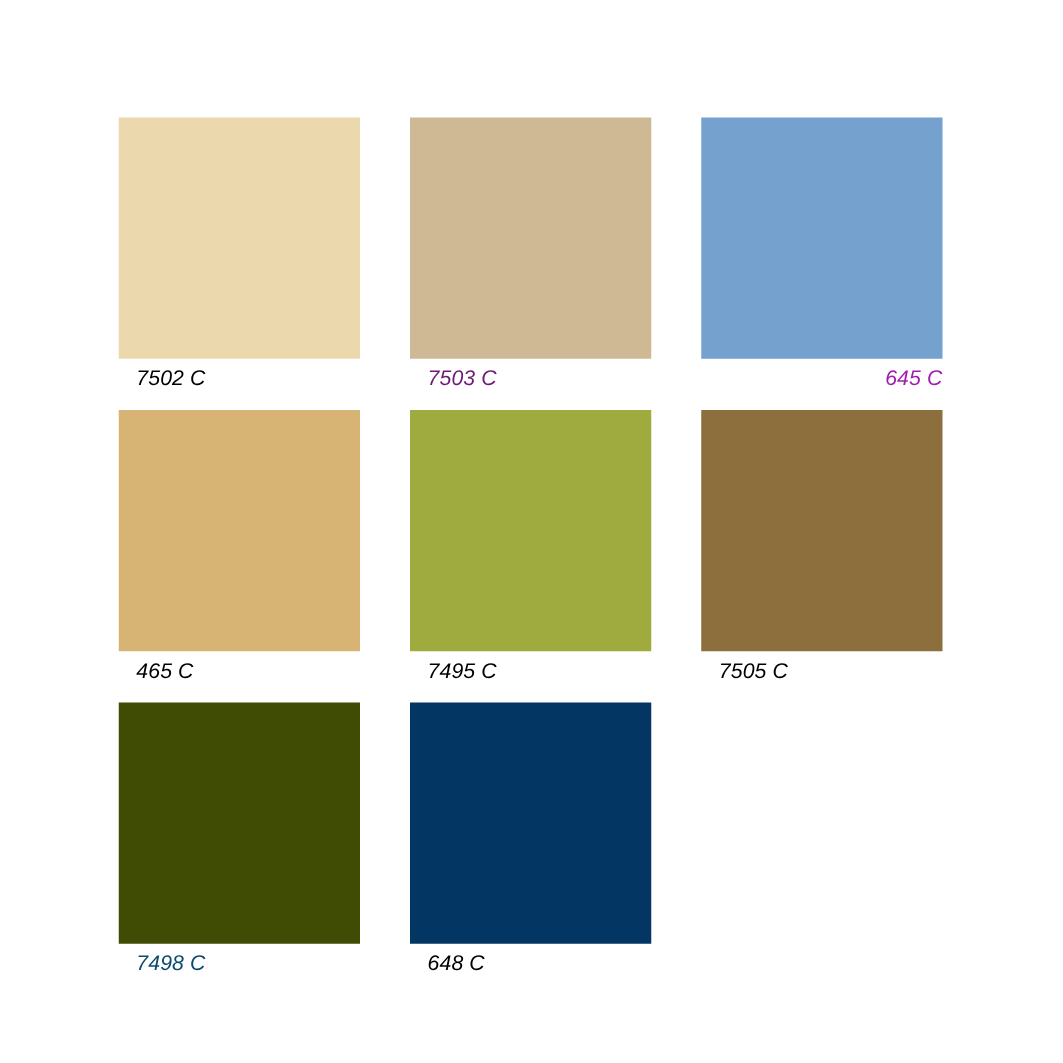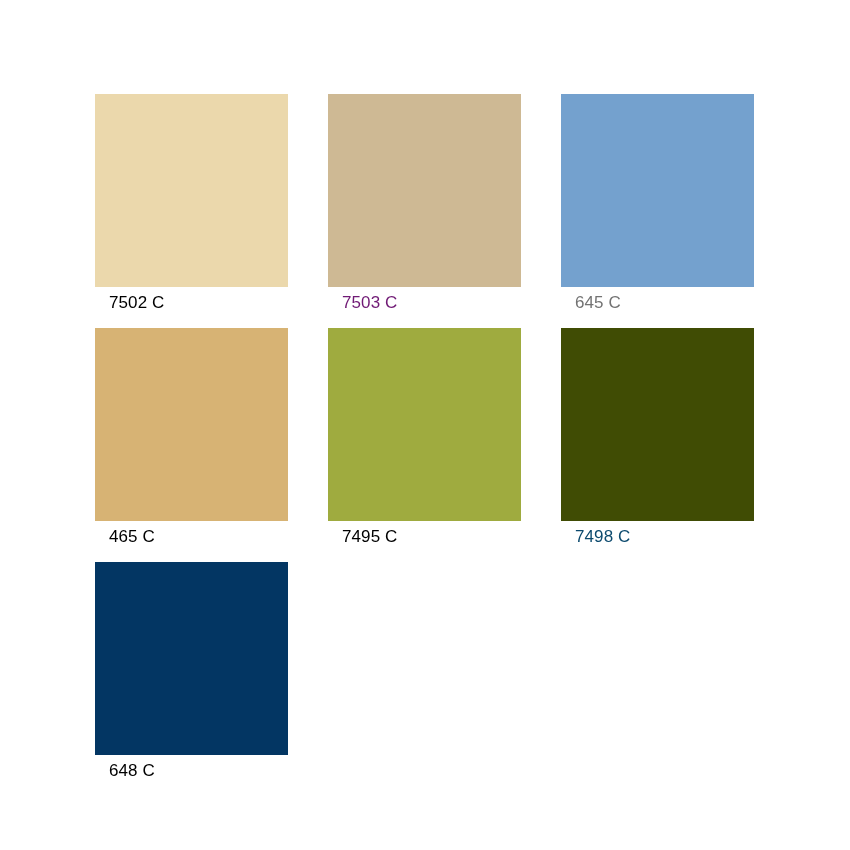--- a/index.html
+++ b/index.html
@@ -30,20 +30,21 @@
     grid-template-rows: 216px 216px 216px;
     column-gap: 40px;
     row-gap: 18px;
   }
   .swatch-cell {
     position: relative;
     width: 193px;
     height: 216px;
     display: flex;
     flex-direction: column;
+    font-style: italic;
   }
   .swatch-chip {
     width: 193px;
     height: 193px;
     display: block;
     flex: 0 0 193px;
   }
   .swatch-label {
     font-family: "Liberation Sans", sans-serif;
     font-size: 17px;
@@ -66,34 +67,38 @@
       <div class="swatch-label" style="color: rgb(0, 0, 0);">7502 C</div>
     </div>
 
     <div class="swatch-cell">
       <div class="swatch-chip" style="background-color: rgb(206, 185, 148);"></div>
       <div class="swatch-label" style="color: #701a75;">7503 C</div>
     </div>
 
     <div class="swatch-cell">
       <div class="swatch-chip" style="background-color: rgb(116, 161, 206);"></div>
-      <div class="swatch-label" style="color: #737373;">645 C</div>
+      <div class="swatch-label" style="color: #a21caf; text-align: right;">645 C</div>
     </div>
 
     <div class="swatch-cell">
       <div class="swatch-chip" style="background-color: rgb(215, 179, 116);"></div>
       <div class="swatch-label" style="color: rgb(0, 0, 0);">465 C</div>
     </div>
 
     <div class="swatch-cell">
       <div class="swatch-chip" style="background-color: rgb(159, 171, 63);"></div>
       <div class="swatch-label" style="color: rgb(0, 0, 0);">7495 C</div>
     </div>
 
 
+    <div class="swatch-cell">
+      <div class="swatch-chip" style="background-color: rgb(140, 111, 60);"></div>
+      <div class="swatch-label" style="color: rgb(0, 0, 0);">7505 C</div>
+    </div>
 
     <div class="swatch-cell">
       <div class="swatch-chip" style="background-color: rgb(64, 76, 4);"></div>
       <div class="swatch-label" style="color: #0c4a6e;">7498 C</div>
     </div>
 
     <div class="swatch-cell">
       <div class="swatch-chip" style="background-color: rgb(3, 54, 99);"></div>
       <div class="swatch-label" style="color: rgb(0, 0, 0);">648 C</div>
     </div>

